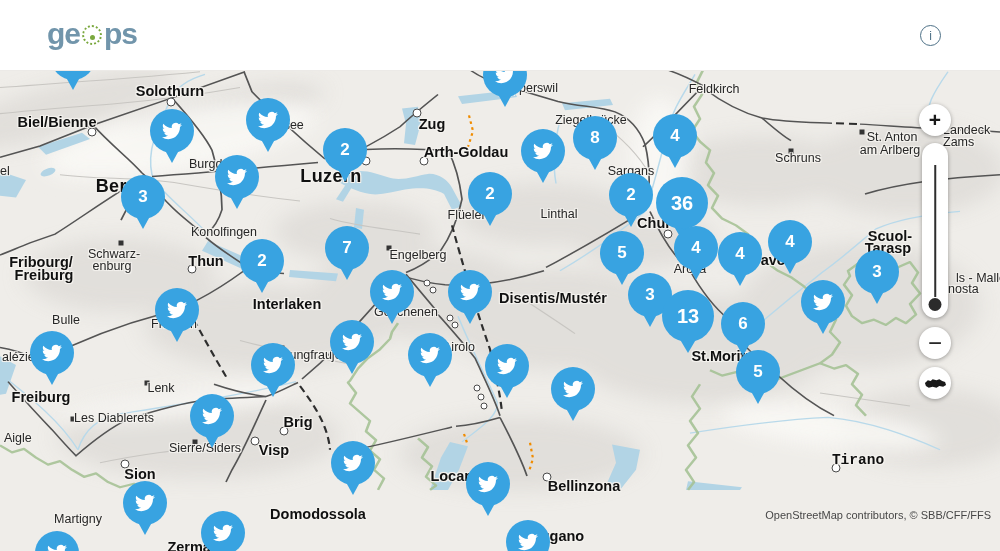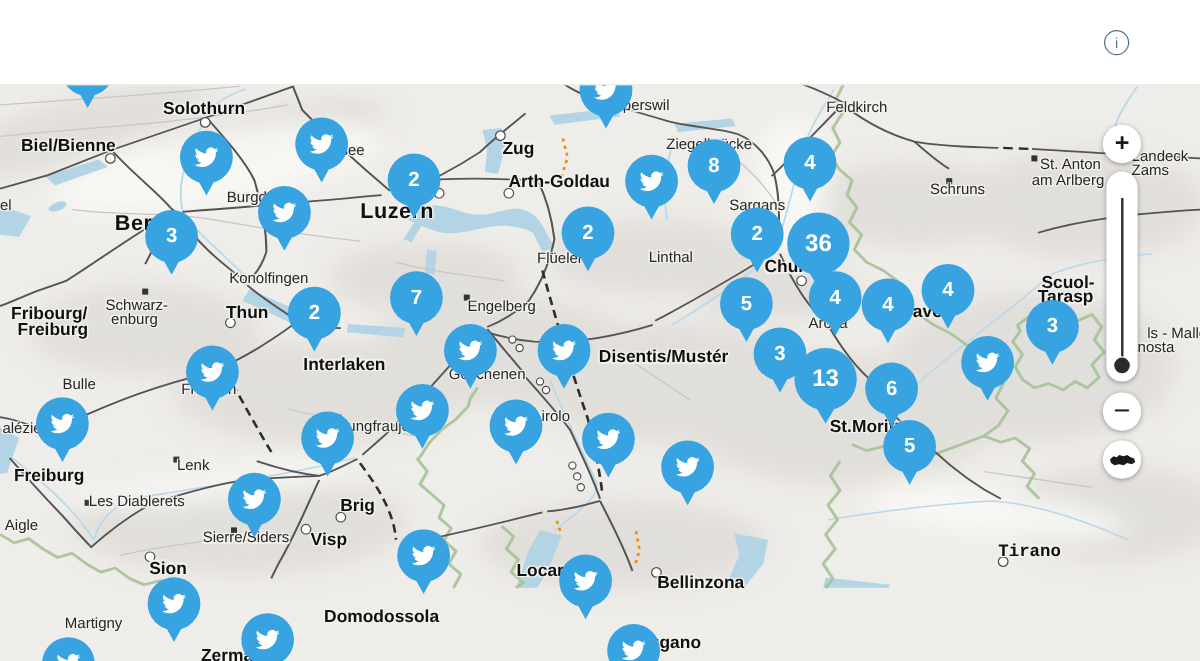--- a/index.html
+++ b/index.html
@@ -569,19 +569,23 @@
       <div class="knob"></div>
     </div>
     <div id="zoom-out" class="ctl">−</div>
     <div id="swissbtn" class="ctl">
       <svg width="23" height="14" viewBox="0 0 24 14">
         <path fill="#1a1a1a" d="M1,7 L4,4 L7,5 L9,3 L13,4 L16,3 L19,5 L22,6 L23,9 L20,11 L16,10 L13,12 L9,11 L5,12 L2,10 Z"></path>
       </svg>
     </div>
 
     <div id="attribution">
+      <div class="copy">OpenStreetMap contributors, © SBB/CFF/FFS</div>
     </div>
   </div>
 
   <div id="header">
+    <div id="logo">
+      <span>ge</span><span class="o"><span class="o-dot"></span></span><span>ps</span>
+    </div>
     <div id="infobtn">i</div>
   </div>
 </div>
 
 </body></html>

